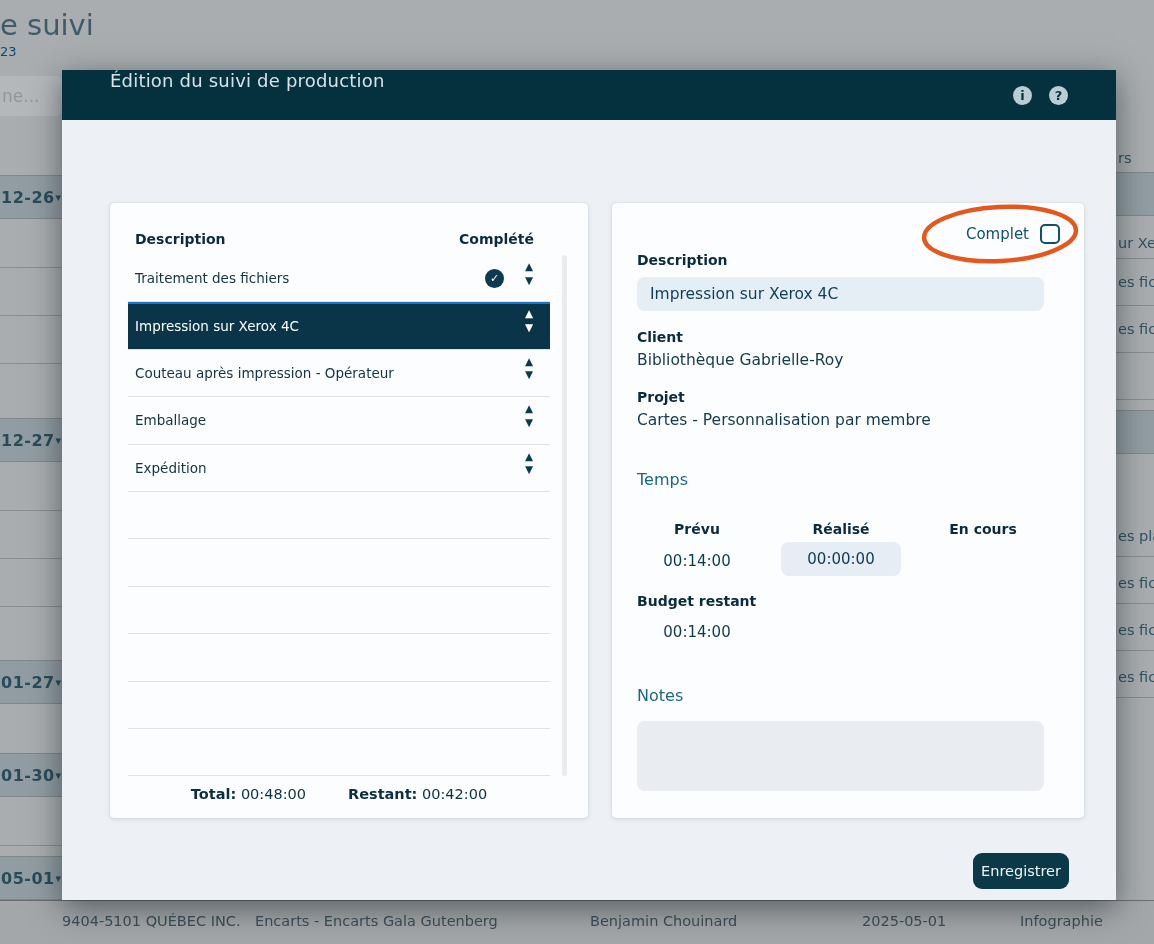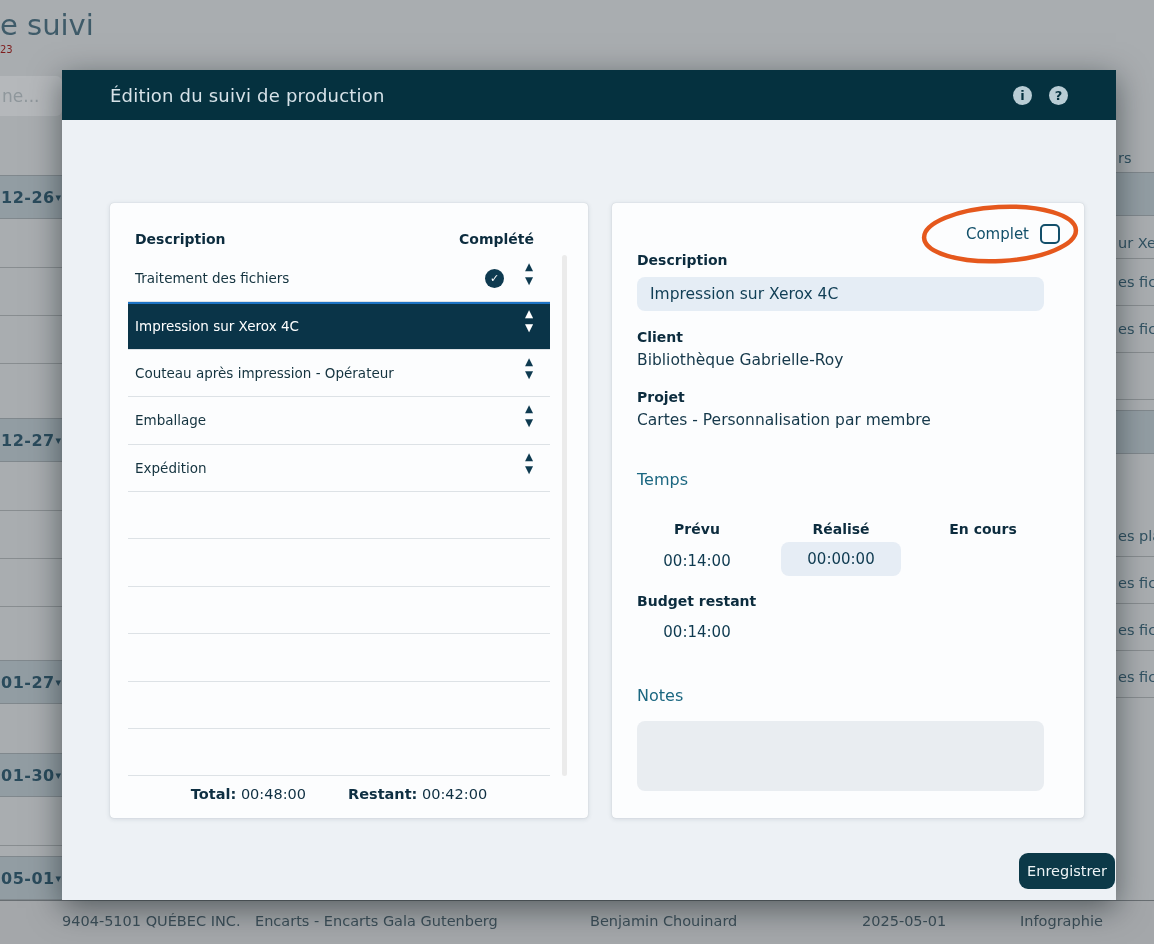--- a/index.html
+++ b/index.html
@@ -5,21 +5,21 @@
   * { margin:0; padding:0; box-sizing:border-box; }
   html,body { width:1154px; height:944px; }
   #screen {
     position:relative; width:1154px; height:944px; overflow:hidden;
     background:#a9adb0;
     font-family:"DejaVu Sans", sans-serif;
   }
 
   
   .bg-title { position:absolute; left:0; top:8px; font-size:29px; color:#3f5b69; }
-  .bg-pagenum { position:absolute; left:0; top:44px; font-size:10px; color:#7f1d1d; }
+  .bg-pagenum { position:absolute; left:0; top:44px; font-size:13px; color:#0c4a6e; }
   .bg-search {
     position:absolute; left:-8px; top:76px; width:70px; height:40px;
     background:#b5b8bb; border:none; border-radius:6px;
     font-family:"DejaVu Sans",sans-serif; font-size:17px; color:#8f979c; padding-left:10px; outline:none;
   }
   .bg-search::placeholder { color:#8f979c; }
   .band-l { position:absolute; left:0; width:62px; height:44px; background:#929da3;
             border-top:1px solid #80888d; border-bottom:1px solid #80888d;
             display:flex; align-items:center; }
   .band-l .blabel { font-size:16px; font-weight:bold; color:#2a4b5c; padding-left:1px; letter-spacing:0.5px; }
@@ -30,21 +30,21 @@
   .hline-r { position:absolute; left:1114px; width:40px; height:1px; background:#888d90; }
   .frag { position:absolute; left:1118px; font-size:14.5px; color:#315262; white-space:nowrap; }
   .bg-bottom { position:absolute; left:0; top:900px; width:1154px; height:44px;
                background:#a4a7aa; border-top:1px solid #686e72; }
   .bg-bottom span { position:absolute; top:12px; font-size:14.5px; color:#3d4f59; white-space:nowrap; }
 
   
   .modal { position:absolute; left:62px; top:70px; width:1054px; height:830px;
            background:#edf1f5; box-shadow:0 8px 30px rgba(5,15,20,.5); }
   .modal-header { position:absolute; left:0; top:0; width:100%; height:50px; background:#05313f;
-                  display:flex; align-items:center; }
+                  display:flex; }
   .modal-header .mh-title { padding-left:48px; font-size:18px; color:#d6e2e8; letter-spacing:.2px; }
   .mh-icons { position:absolute; right:48px; top:0; height:50px; display:flex; align-items:center; gap:17px; }
   .circle-icon { width:19px; height:19px; border-radius:50%; background:#b9cdd5; color:#05313f;
                  font-size:13px; font-weight:bold; display:flex; align-items:center; justify-content:center;
                  cursor:pointer; line-height:1; }
   .dossier-title { position:absolute; left:48px; top:78px; font-size:26px; color:#20617b; white-space:nowrap; }
 
   .card { position:absolute; background:#fcfdfe; border-radius:4px;
           box-shadow:0 1px 5px rgba(40,60,80,.14), 0 0 1px rgba(40,60,80,.25); }
   .card-left  { left:48px;  top:133px; width:478px; height:615px; }
@@ -86,21 +86,21 @@
   .tcol { position:absolute; width:120px; text-align:center; font-size:14px; font-weight:bold; color:#0c2c3e; }
   .tval { position:absolute; width:120px; text-align:center; font-size:15px; color:#0e3a50; }
   .time-input { position:absolute; left:169px; top:339px; width:120px; height:34px; background:#e6edf5;
                 border:none; border-radius:8px; text-align:center; font-family:"DejaVu Sans",sans-serif;
                 font-size:15px; color:#0e3a50; outline:none; }
   .notes-area { position:absolute; left:25px; top:518px; width:407px; height:70px; background:#e9edf1;
                 border:none; border-radius:8px; resize:none; outline:none;
                 font-family:"DejaVu Sans",sans-serif; font-size:15px; color:#15384a; padding:10px 13px; }
   .save-btn { position:absolute; left:911px; top:783px; width:96px; height:36px; background:#0c3948;
               color:#eef4f6; border:none; border-radius:9px; font-family:"DejaVu Sans",sans-serif;
-              font-size:14.5px; cursor:pointer;margin-left:46px; }
+              font-size:14.5px; cursor:pointer; }
   .annotation { position:absolute; left:856px; top:131px; width:164px; height:66px; z-index:30; pointer-events:none; }
 </style>
 </head>
 <body>
 
 <div id="screen">
 
   <div class="bg-title">e suivi</div>
   <div class="bg-pagenum">23</div>
   <input class="bg-search" placeholder="ne..." style="">

